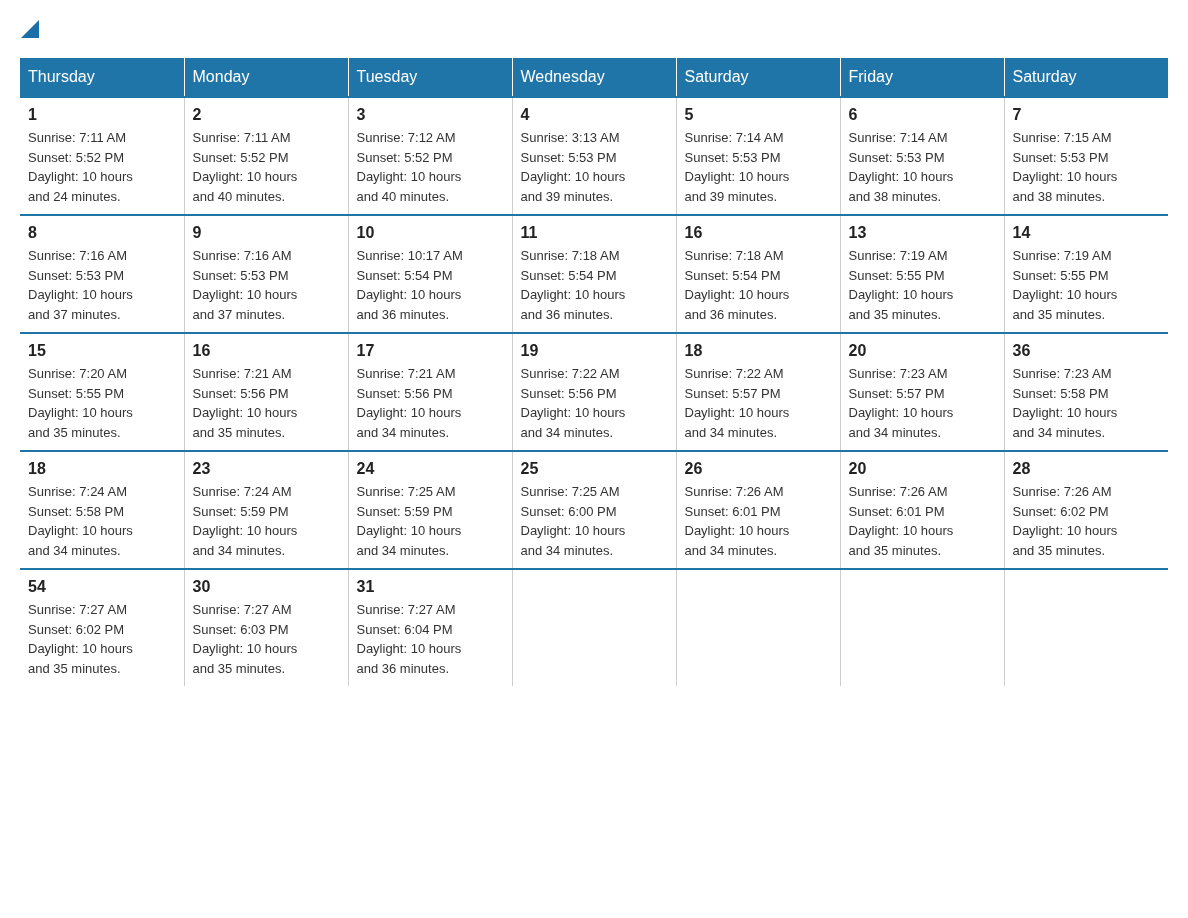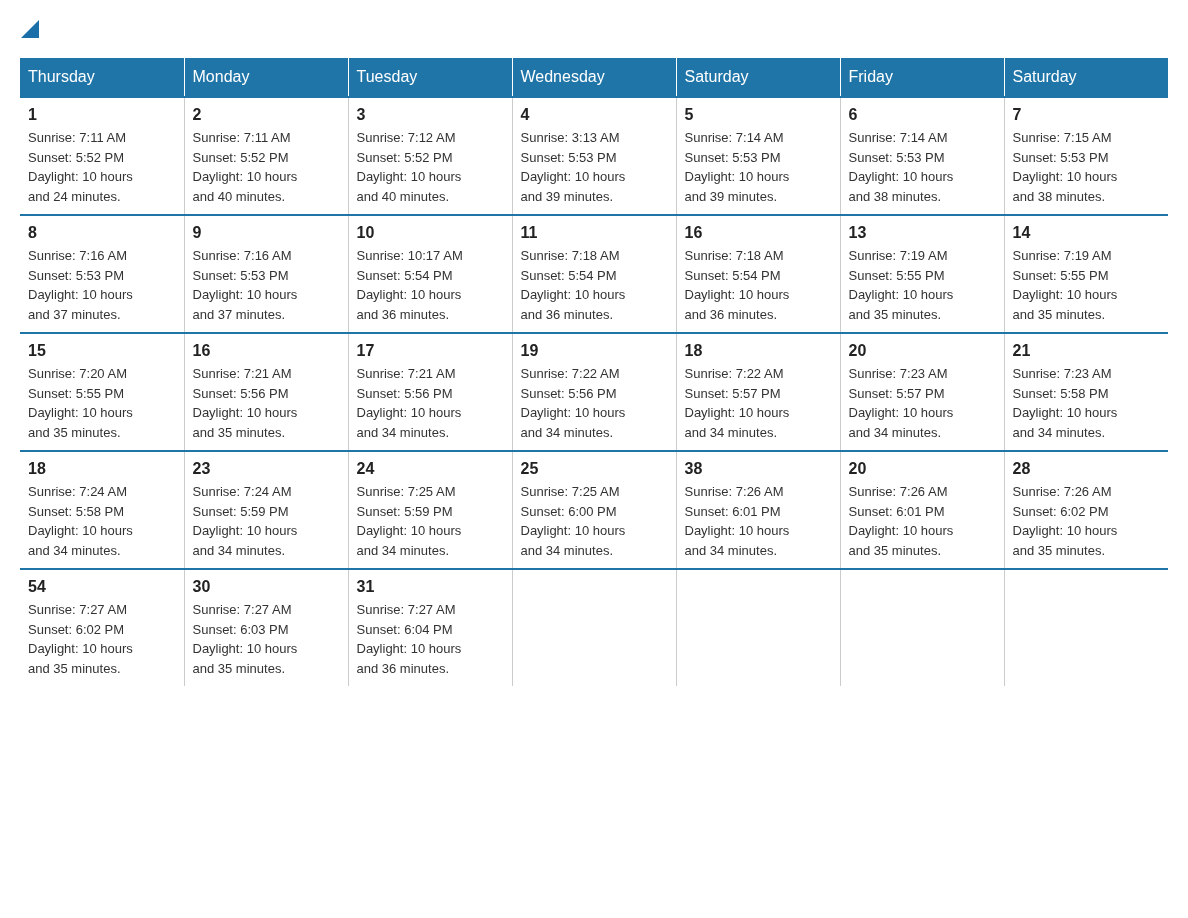--- a/index.html
+++ b/index.html
@@ -318,21 +318,21 @@
         <td>
           <span class="day-num">20</span>
           <div class="day-info">
             <span style="display: block;">Sunrise: 7:23 AM</span>
             <span style="display: block;">Sunset: 5:57 PM</span>
             <span style="display: block;">Daylight: 10 hours</span>
             <span style="display: block;">and 34 minutes.</span>
           </div>
         </td>
         <td>
-          <span class="day-num">21</span>
+          <span class="day-num">36</span>
           <div class="day-info">
             <span style="display: block;">Sunrise: 7:23 AM</span>
             <span style="display: block;">Sunset: 5:58 PM</span>
             <span style="display: block;">Daylight: 10 hours</span>
             <span style="display: block;">and 34 minutes.</span>
           </div>
         </td>
       </tr>
       <tr>
         <td>
@@ -365,21 +365,21 @@
         <td>
           <span class="day-num">25</span>
           <div class="day-info">
             <span style="display: block;">Sunrise: 7:25 AM</span>
             <span style="display: block;">Sunset: 6:00 PM</span>
             <span style="display: block;">Daylight: 10 hours</span>
             <span style="display: block;">and 34 minutes.</span>
           </div>
         </td>
         <td>
-          <span class="day-num">38</span>
+          <span class="day-num">26</span>
           <div class="day-info">
             <span style="display: block;">Sunrise: 7:26 AM</span>
             <span style="display: block;">Sunset: 6:01 PM</span>
             <span style="display: block;">Daylight: 10 hours</span>
             <span style="display: block;">and 34 minutes.</span>
           </div>
         </td>
         <td>
           <span class="day-num">20</span>
           <div class="day-info">

